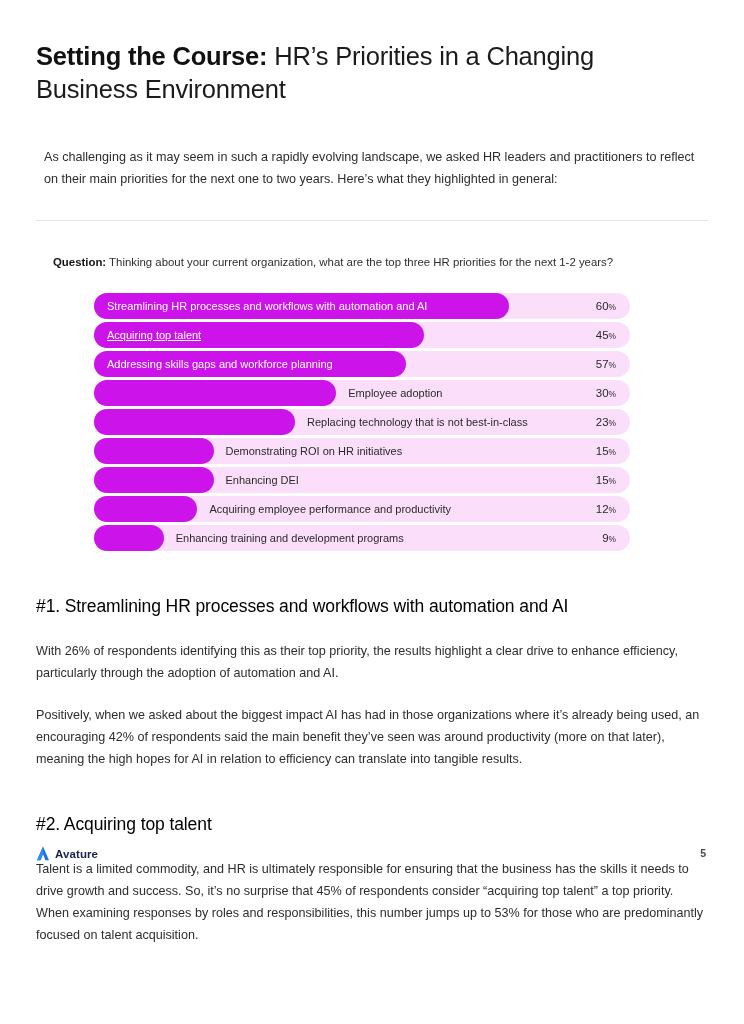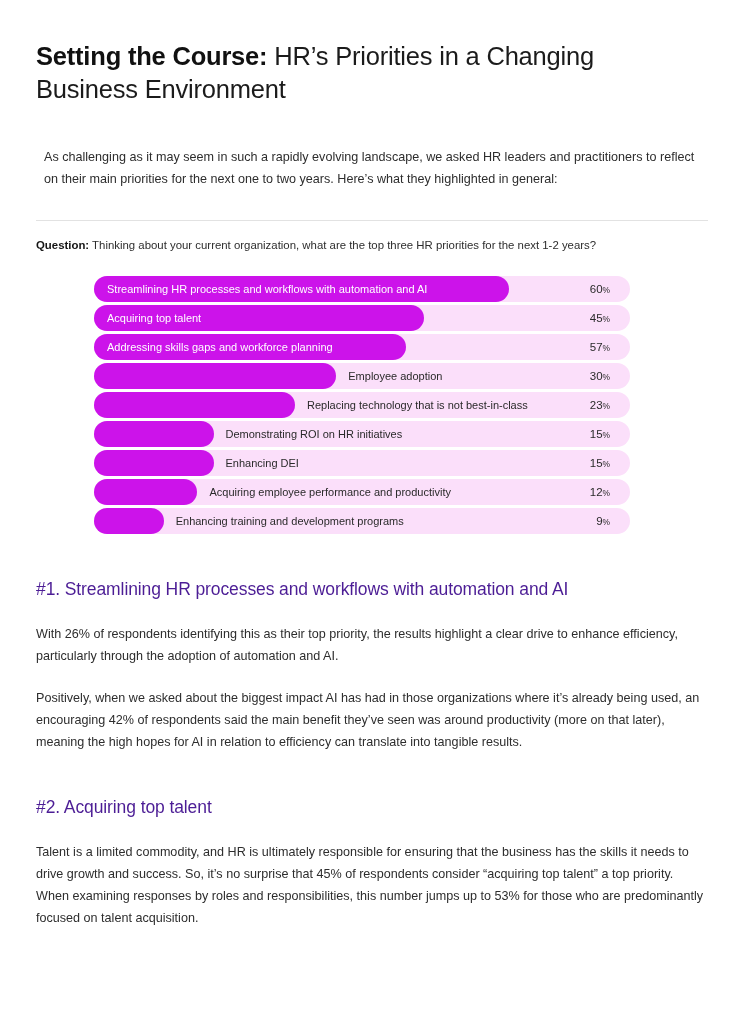--- a/index.html
+++ b/index.html
@@ -51,21 +51,21 @@
   }
 
   
   .divider {
     margin-top: 30px;
     height: 1px;
     background: #e2e2e2;
     width: 100%;
   }
   .question {
-    margin: 0;
+    margin: 17px;
     padding-top: 16px;
     font-size: 11.4px;
     line-height: 17px;
     color: #2d2d2d;
   }
   .question .q-label {
     font-weight: 700;
     color: #141414;
   }
 
@@ -104,39 +104,39 @@
     white-space: nowrap;
   }
   .bar-label.inside {
     color: #ffffff;
   }
   .bar-label.outside {
     color: #2a2a2a;
   }
   .bar-value {
     position: absolute;
-    right: 20px;
+    right: 14px;
     top: 0;
     height: 26px;
     line-height: 26px;
     font-size: 11.5px;
     color: #2a2a2a;
     white-space: nowrap;
   }
   .bar-value .pct {
     font-size: 8.4px;
   }
 
   
   .section-heading {
     margin: 0;
     font-size: 17.5px;
     line-height: 24px;
     font-weight: 400;
-    color: #4c1d95;
+    color: #000000;
     letter-spacing: -0.1px;
   }
   .h-1 { padding-top: 40px; }
   .h-2 { padding-top: 42px; }
 
   .body-p {
     margin: 0;
     font-size: 12.6px;
     line-height: 22px;
     color: #2d2d2d;
@@ -197,21 +197,21 @@
   <div class="chart" id="chart">
       <div class="bar-row">
         <div class="bar-track" style="background: rgb(251, 223, 250);"></div>
         <div class="bar-fill" style="width: 77.5%; background: rgb(204, 19, 234);"></div>
         <div class="bar-label inside" style="left: 13px;">Streamlining HR processes and workflows with automation and AI</div>
         <div class="bar-value"><span>60</span><span class="pct">%</span></div>
       </div>
       <div class="bar-row">
         <div class="bar-track" style="background: rgb(251, 223, 250);"></div>
         <div class="bar-fill" style="width: 61.5%; background: rgb(204, 19, 234);"></div>
-        <div class="bar-label inside" style="left: 13px;">Acquiring top talent</div>
+        <div class="bar-label inside" style="left: 13px; text-decoration: underline;">Acquiring top talent</div>
         <div class="bar-value"><span>45</span><span class="pct">%</span></div>
       </div>
       <div class="bar-row">
         <div class="bar-track" style="background: rgb(251, 223, 250);"></div>
         <div class="bar-fill" style="width: 58.2%; background: rgb(204, 19, 234);"></div>
         <div class="bar-label inside" style="left: 13px;">Addressing skills gaps and workforce planning</div>
         <div class="bar-value"><span>57</span><span class="pct">%</span></div>
       </div>
       <div class="bar-row">
         <div class="bar-track" style="background: rgb(251, 223, 250);"></div>
@@ -251,14 +251,24 @@
       </div>
     </div>
 
   <h2 class="section-heading h-1">#1. Streamlining HR processes and workflows with automation and AI</h2>
   <p class="body-p p-gap-lg">With 26% of respondents identifying this as their top priority, the results highlight a clear drive to enhance efficiency, particularly through the adoption of automation and AI.</p>
   <p class="body-p p-gap-md">Positively, when we asked about the biggest impact AI has had in those organizations where it’s already being used, an encouraging 42% of respondents said the main benefit they’ve seen was around productivity (more on that later), meaning the high hopes for AI in relation to efficiency can translate into tangible results.</p>
 
   <h2 class="section-heading h-2">#2. Acquiring top talent</h2>
   <p class="body-p p-gap-lg">Talent is a limited commodity, and HR is ultimately responsible for ensuring that the business has the skills it needs to drive growth and success. So, it’s no surprise that 45% of respondents consider “acquiring top talent” a top priority. When examining responses by roles and responsibilities, this number jumps up to 53% for those who are predominantly focused on talent acquisition.</p>
 
+  <div class="footer">
+    <div class="brand">
+      <svg class="brand-mark" viewBox="0 0 14 15">
+        <path d="M7 0.6 L13 14.2 L9.4 14.2 L7 8.0 L4.6 14.2 L1 14.2 Z" fill="#1a73e8"></path>
+        <path d="M7 0.6 L7 8.0 L4.6 14.2 L1 14.2 Z" fill="#2f8bf0"></path>
+      </svg>
+      <span class="brand-name">Avature</span>
+    </div>
+    <div class="page-number">5</div>
+  </div>
 
 </div>
 
 </body></html>

